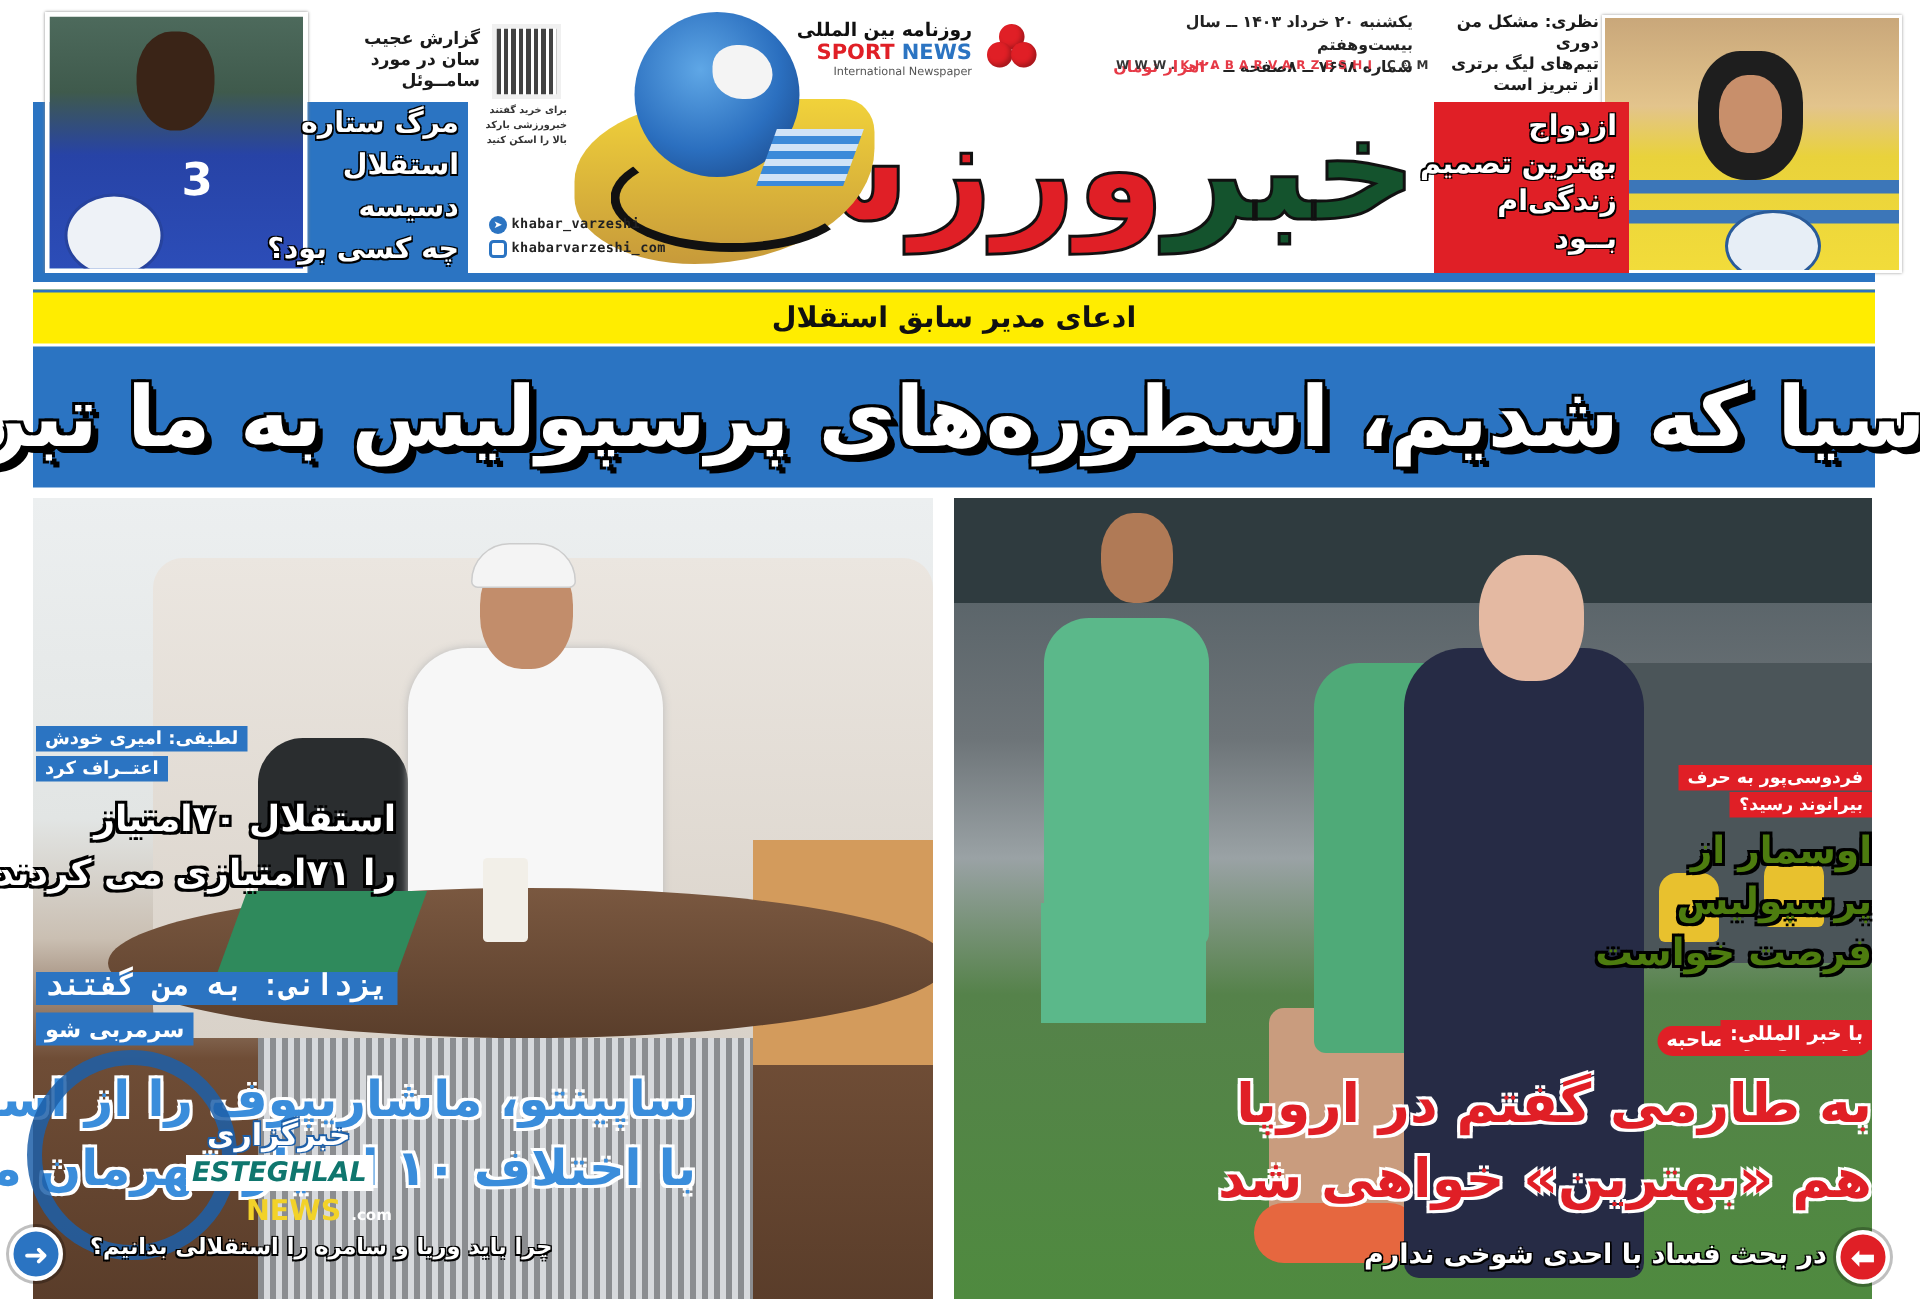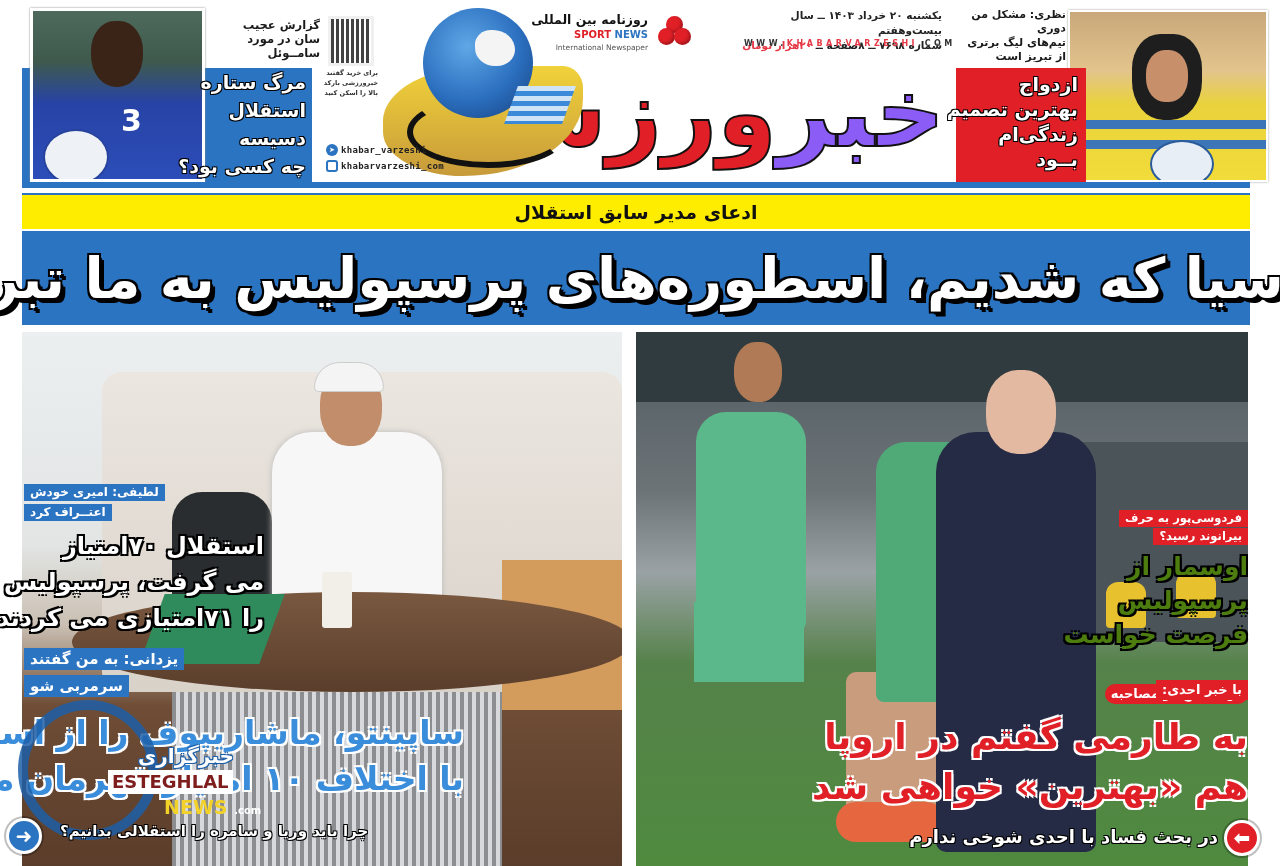--- a/index.html
+++ b/index.html
@@ -33,25 +33,25 @@
   .dateline .price { color: #e63946; }
   .site-url { left: 744px; top: 39px; width: 200px; font-size: 8px; letter-spacing: 3.5px; font-weight: bold; color: #333; text-align: left; }
   .site-url .mid { color: #e63946; }
 
   
   .logo-dots { left: 658px; top: 16px; width: 34px; height: 30px; }
   .logo-dots i { position: absolute; width: 17px; height: 17px; border-radius: 50%; background: #e01f26; box-shadow: inset -2px -2px 3px rgba(0,0,0,0.25); }
   .logo-wordmark { left: 545px; top: 58px; width: 400px; height: 120px; }
   .logo-wordmark .word { position: absolute; right: 0; top: 0; font-size: 96px; line-height: 110px; font-weight: bold;
     direction: rtl; color: #e01f26; -webkit-text-stroke: 2px #111; letter-spacing: -2px; font-family: "DejaVu Sans", sans-serif; }
-  .logo-wordmark .word .blue { color: #8b5cf6; }
+  .logo-wordmark .word .blue { color: #14532d; }
 
   .sportnews { left: 530px; top: 12px; width: 118px; text-align: right; }
   .sportnews .fa { font-size: 12.5px; font-weight: bold; color: #111; direction: rtl; display: block; }
-  .sportnews .en { font-size: 10px; font-weight: bold; display: block; line-height: 16px; }
+  .sportnews .en { font-size: 14px; font-weight: bold; display: block; line-height: 16px; }
   .sportnews .en .s { color: #e01f26; } .sportnews .en .n { color: #2b74c2; }
   .sportnews .sub { font-size: 7.5px; color: #555; display: block; }
 
   .globe-art { left: 383px; top: 8px; width: 200px; height: 172px; }
   .globe-art .globe { position: absolute; left: 40px; top: 0; width: 110px; height: 110px; border-radius: 50%;
     background: radial-gradient(circle at 40% 35%, #5fa7e6 0%, #2b6fbf 55%, #163f7d 100%); }
   .globe-art .globe::after { content: ""; position: absolute; left: 52px; top: 22px; width: 40px; height: 36px; border-radius: 40% 55% 45% 50%; background: #f4f4f4; }
   .globe-art .swoosh { position: absolute; left: 0; top: 58px; width: 200px; height: 110px;
     background: linear-gradient(180deg, #f1d23a 0%, #c79a3a 100%); border-radius: 50% 10% 60% 40% / 50% 20% 70% 40%; }
   .globe-art .swoosh::before { content: ""; position: absolute; left: 24px; top: 30px; width: 150px; height: 60px; border-radius: 50%;
@@ -108,37 +108,37 @@
   .left-photo .counter { position: absolute; left: 480px; top: 228px; width: 120px; height: 150px; background: #d39b5c; }
   .left-photo .stool { position: absolute; left: 150px; top: 360px; width: 330px; height: 174px;
     background: repeating-linear-gradient(90deg, #8b8d90 0 4px, #d7d9dc 4px 8px); }
 
   .label-blue { background: #2b74c2; color: #fff; font-weight: bold; display: inline-block; padding: 0 6px; white-space: nowrap; }
   .l-kicker1 { left: 24px; top: 484px; font-size: 12px; line-height: 17px; }
   .l-kicker2 { left: 24px; top: 504px; font-size: 12px; line-height: 17px; }
   .l-headline { left: 24px; top: 528px; width: 240px; }
   .l-headline span { display: block; color: #fff; font-size: 24px; line-height: 36px; font-weight: bold; white-space: nowrap; direction: rtl; text-align: right;
     text-shadow: 2px 2px 0 #000, -2px 2px 0 #000, 2px -2px 0 #000, -2px -2px 0 #000; }
-  .l-kicker3 { left: 24px; top: 648px; font-size: 15px; line-height: 22px; }
+  .l-kicker3 { left: 24px; top: 648px; font-size: 20px; line-height: 22px; font-family: Liberation Mono, monospace; }
   .l-kicker4 { left: 24px; top: 675px; font-size: 15px; line-height: 22px; }
   .l-headline2 { left: 24px; top: 710px; width: 440px; }
   .l-headline2 span { display: block; color: #3a8ddb; font-size: 33px; line-height: 46px; font-weight: bold; white-space: nowrap; direction: rtl; text-align: right;
     text-shadow: 2px 2px 0 #fff, -2px 2px 0 #fff, 2px -2px 0 #fff, -2px -2px 0 #fff; }
   .l-teaser { left: 60px; top: 822px; width: 390px; font-size: 15px; font-weight: bold; color: #fff; direction: rtl; text-align: left;
     text-shadow: 1px 1px 0 #000, -1px 1px 0 #000, 1px -1px 0 #000, -1px -1px 0 #000; white-space: nowrap; }
   .arrow-btn { width: 36px; height: 36px; border-radius: 50%; color: #fff; font-size: 20px; font-weight: bold;
     display: flex; align-items: center; justify-content: center; border: 3px solid #fff; box-shadow: 0 0 0 2px rgba(0,0,0,0.25); }
   .arrow-left-blue { left: 6px; top: 818px; background: #2b74c2; }
 
   
   .watermark { left: 18px; top: 700px; width: 180px; height: 150px; }
   .watermark .circle { position: absolute; left: 0; top: 0; width: 140px; height: 140px; border-radius: 50%; border: 10px solid #1d5fa8; opacity: 0.85; }
   .watermark .fa-brand { position: absolute; left: 120px; top: 44px; font-size: 20px; font-weight: bold; color: #fff; direction: rtl;
     text-shadow: 1px 1px 0 #1d5fa8, -1px 1px 0 #1d5fa8, 1px -1px 0 #1d5fa8, -1px -1px 0 #1d5fa8; white-space: nowrap; }
-  .wm-esteghlal { left: 108px; top: 770px; background: #fff; color: #7f1d1d; font-weight: bold; font-size: 18px; padding: 0 4px; line-height: 24px; }
+  .wm-esteghlal { left: 124px; top: 770px; background: #fff; color: #0f766e; font-weight: bold; font-size: 18px; padding: 0 4px; line-height: 24px; font-style: italic; }
   .wm-news { left: 120px; top: 796px; font-weight: bold; font-size: 19px; color: #f2d229; margin-left: 44px; }
   .wm-news small { font-size: 10px; color: #fff; }
 
   
   .right-photo { left: 636px; top: 332px; width: 612px; height: 534px; overflow: hidden;
     background: linear-gradient(180deg, #4e5a60 0%, #6d7478 30%, #9aa2a5 45%, #55824a 62%, #4f8a3f 100%); }
   .right-photo .roof { position: absolute; left: 0; top: 0; width: 612px; height: 70px; background: #2f3b3f; }
   .right-photo .bench { position: absolute; left: 340px; top: 110px; width: 272px; height: 200px; background: #4b5559; }
   .right-photo .seat { position: absolute; width: 40px; height: 46px; border-radius: 12px 12px 4px 4px; background: #e8c12e; }
   .right-photo .p1 { position: absolute; left: 60px; top: 80px; width: 110px; height: 220px; border-radius: 30px 30px 10px 10px; background: #5bb88a; }
@@ -263,21 +263,20 @@
   <div class="table"></div>
   <div class="folder"></div>
   <div class="cup"></div>
   <div class="stool"></div>
 </div>
 
 <div class="abs label-blue l-kicker1 rtl">لطیفی: امیری خودش</div>
 <div class="abs label-blue l-kicker2 rtl">اعتــراف کرد</div>
 <div class="abs l-headline">
   <span>استقلال ۷۰امتیاز</span>
-  <span>می گرفت، پرسپولیس</span>
   <span>را ۷۱امتیازی می کردند</span>
 </div>
 <div class="abs label-blue l-kicker3 rtl">یزدانی: به من گفتند</div>
 <div class="abs label-blue l-kicker4 rtl">سرمربی شو</div>
 <div class="abs l-headline2">
   <span>ساپینتو، ماشاریپوف را از استقلال</span>
   <span>با اختلاف ۱۰ امتیاز قهرمان می‌شد</span>
 </div>
 
 <div class="abs watermark">
@@ -307,19 +306,19 @@
 </div>
 
 <div class="abs label-red r-kicker1">فردوسی‌پور به حرف</div>
 <div class="abs label-red r-kicker2">بیرانوند رسید؟</div>
 <div class="abs r-headline">
   <span>اوسمار از</span>
   <span>پرسپولیس</span>
   <span>فرصت خواست</span>
 </div>
 <div class="abs label-red r-kicker3">مهدی تاج در مصاحبه</div>
-<div class="abs label-red r-kicker4">با خبر احدی:</div>
+<div class="abs label-red r-kicker4">با خبر المللی:</div>
 <div class="abs r-headline2">
   <span>به طارمی گفتم در اروپا</span>
   <span>هم «بهترین» خواهی شد</span>
 </div>
 <div class="abs r-teaser">در بحث فساد با احدی شوخی ندارم</div>
 <div class="abs arrow-btn arrow-right-red">⬅</div>
 
 </body></html>

